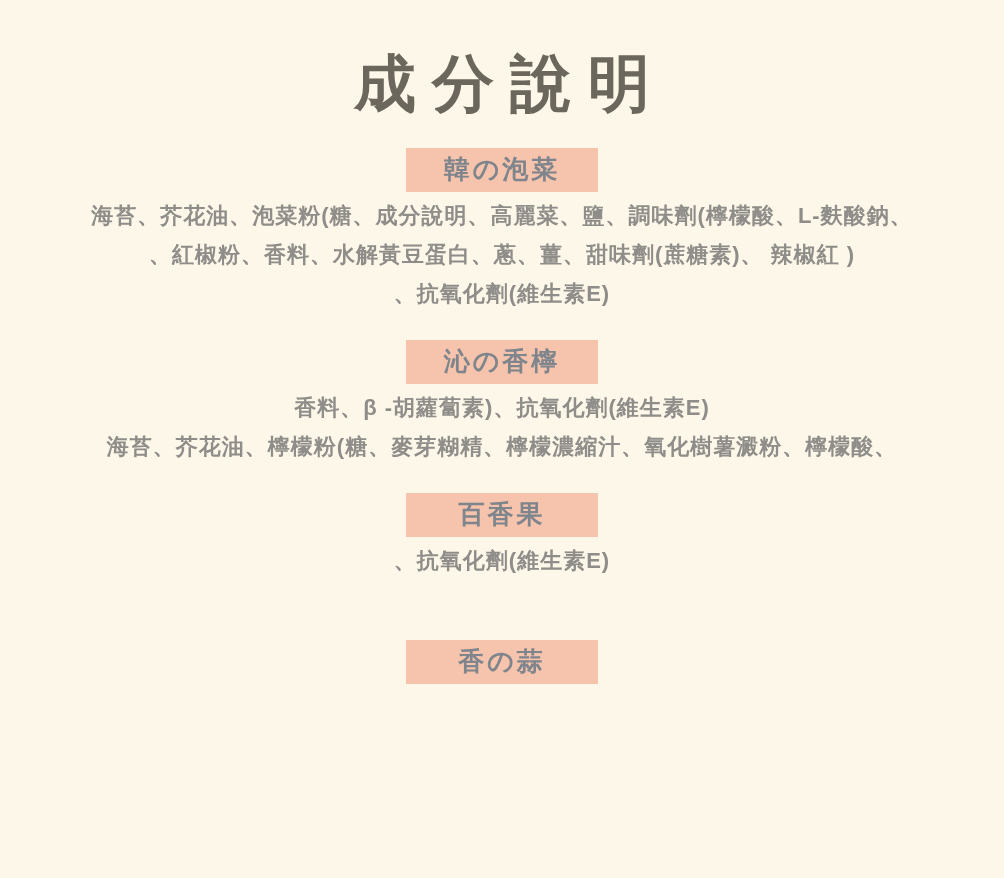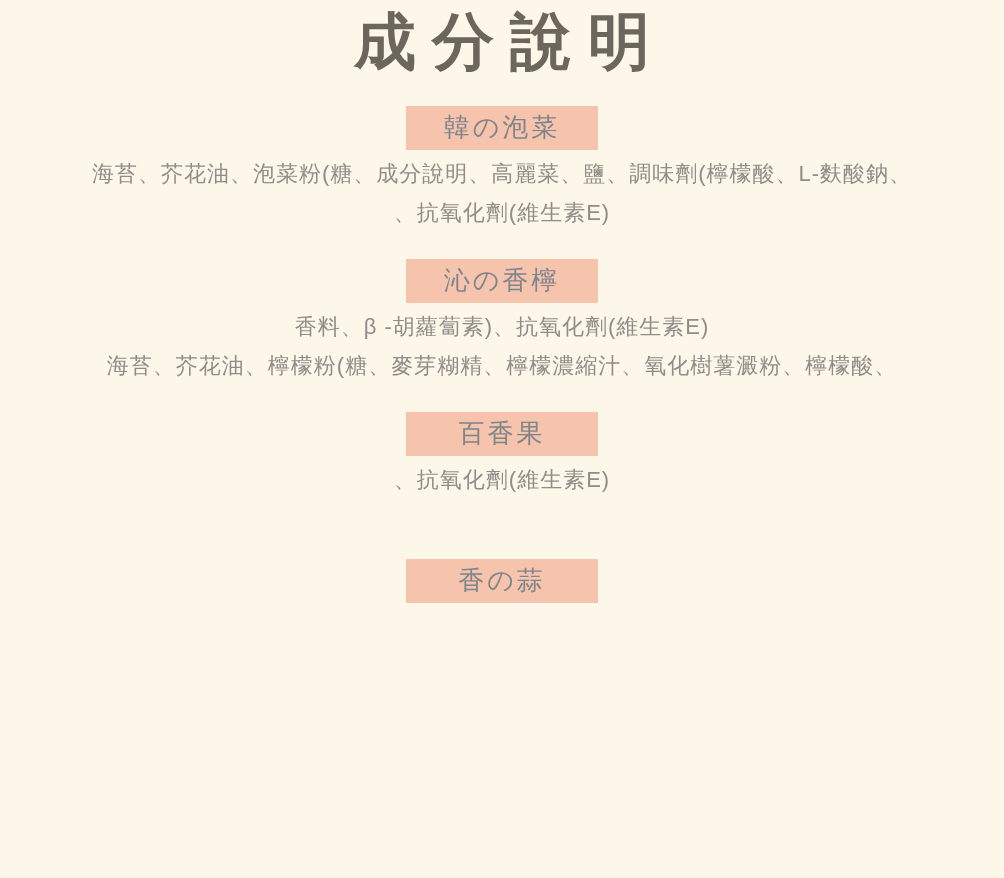--- a/index.html
+++ b/index.html
@@ -7,32 +7,34 @@
     width:1004px;
     height:878px;
     background:#FCF7E8;
     font-family:"Liberation Sans","DejaVu Sans",sans-serif;
     overflow:hidden;
   }
   .page{
     width:1004px;
     height:878px;
     box-sizing:border-box;
+    padding-top:42px;
     text-align:center;
   }
   .page-title{
     margin:0 0 22px 0;
     font-size:62px;
     font-weight:600;
     color:#6C675D;
     letter-spacing:16px;
     padding-left:16px; 
   }
   .section{
     margin-bottom:27px;
+    font-weight:bold;
   }
   .section.extra-gap{
     margin-top:60px;
   }
   .badge{
     display:inline-block;
     width:192px;
     box-sizing:border-box;
     padding:4px 0 5px 0;
     background:#F6C3AC;
@@ -53,20 +55,21 @@
 <body>
 
 <div class="page">
 
   <h1 class="page-title">成分說明</h1>
 
   <section class="section">
     <div class="badge">韓の泡菜</div>
     <div class="lines">
       <div class="line">海苔、芥花油、泡菜粉(糖、成分說明、高麗菜、鹽、調味劑(檸檬酸、L-麩酸鈉、</div>
+      <div class="line">、紅椒粉、香料、水解黃豆蛋白、蔥、薑、甜味劑(蔗糖素)、 辣椒紅 )</div>
       <div class="line">、抗氧化劑(維生素E)</div>
     </div>
   </section>
 
   <section class="section">
     <div class="badge">沁の香檸</div>
     <div class="lines">
       <div class="line">香料、β -胡蘿蔔素)、抗氧化劑(維生素E)</div>
       <div class="line">海苔、芥花油、檸檬粉(糖、麥芽糊精、檸檬濃縮汁、氧化樹薯澱粉、檸檬酸、</div>
     </div>

